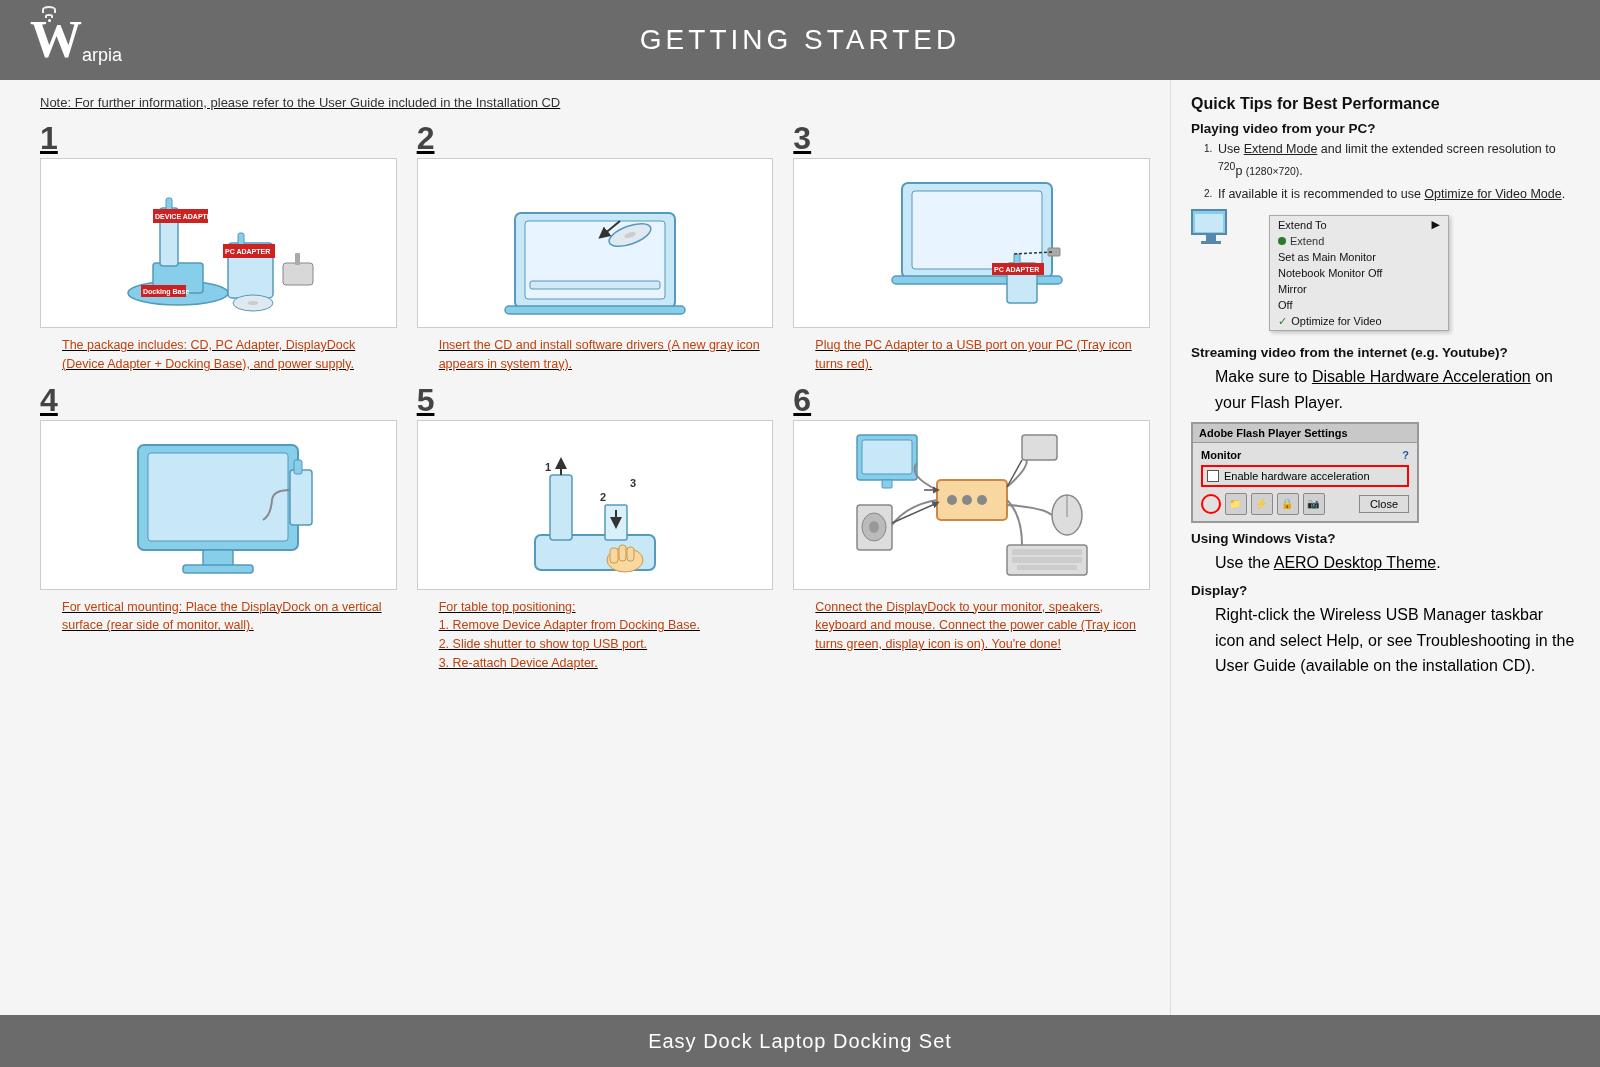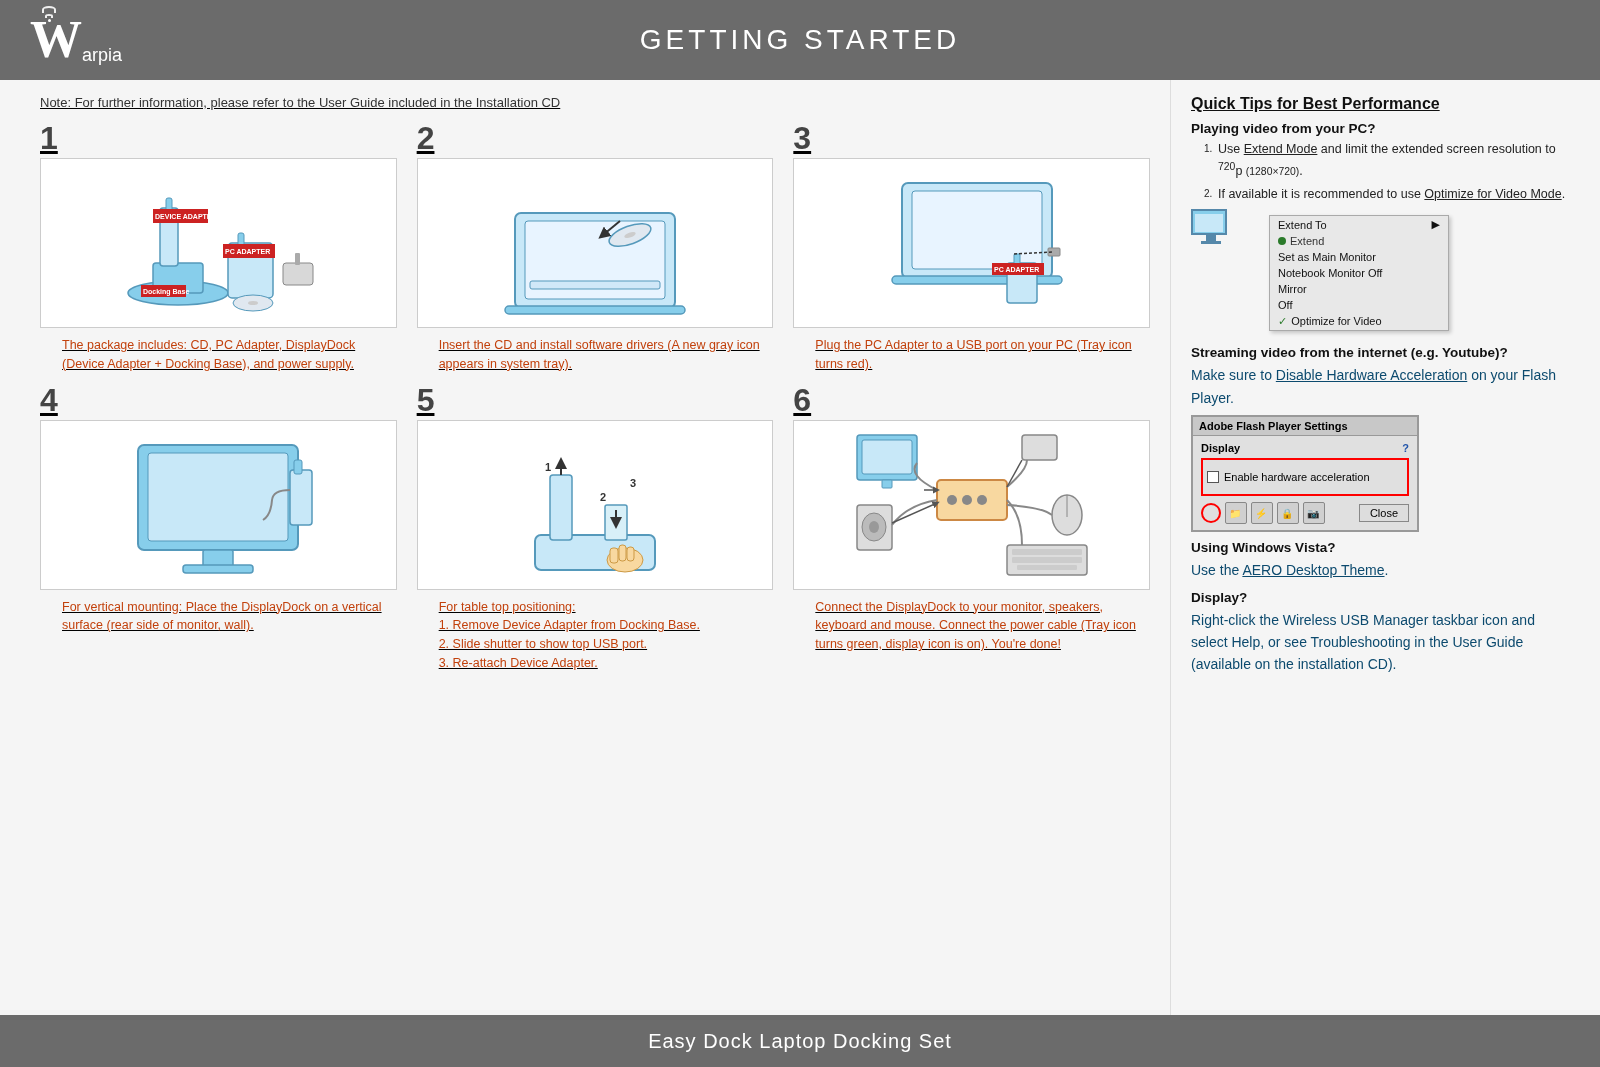--- a/index.html
+++ b/index.html
@@ -111,37 +111,37 @@
       width: 430px;
       padding: 15px 25px 10px 20px;
       border-left: 1px solid #ddd;
       background: #f5f5f5;
       font-size: 12.5px;
     }
 
     .tips-title {
       font-size: 16px;
       font-weight: bold;
-      text-decoration: underline;
       color: #111;
       margin-bottom: 8px;
     }
 
     .section-heading {
       font-size: 13.5px;
       font-weight: bold;
       color: #111;
       margin-top: 8px;
       margin-bottom: 4px;
     }
 
     .tips-text {
-      font-size: 14px;
-      color: #0c4a6e;
+      font-size: 16px;
+      color: #000000;
       line-height: 1.6;
+      margin-left: 24px;
     }
 
     .underline-link {
       text-decoration: underline;
     }
 
     .tips-list {
       margin-left: 15px;
       list-style: none;
       margin-bottom: 6px;
@@ -221,21 +221,21 @@
       justify-content: space-between;
     }
     .flash-question {
       color: #2255aa;
       font-weight: bold;
     }
     .flash-checkbox-row {
       display: flex;
       align-items: center;
       border: 2px solid red;
-      padding: 11px 4px;
+      padding: 3px 4px;
       margin-bottom: 6px;
     }
     .flash-checkbox {
       width: 12px;
       height: 12px;
       border: 1px solid #555;
       background: white;
       display: inline-block;
       margin-right: 5px;
     }
@@ -544,21 +544,21 @@
     <div class="tips-text">
       Make sure to <span class="underline-link">Disable Hardware Acceleration</span> on your Flash Player.
     </div>
 
     <div class="flash-player-box">
       <div class="flash-title-bar">
         <span>Adobe Flash Player Settings</span>
       </div>
       <div class="flash-body">
         <div class="flash-display-label">
-          <span>Display</span>
+          <span>Monitor</span>
           <span class="flash-question">?</span>
         </div>
         <div class="flash-checkbox-row">
           <div class="flash-checkbox"></div>
           <span>Enable hardware acceleration</span>
         </div>
         <div class="flash-bottom">
           <div style="display:flex; align-items:center; gap:4px;">
             <div class="flash-circle-red"></div>
             <div class="flash-icons">

